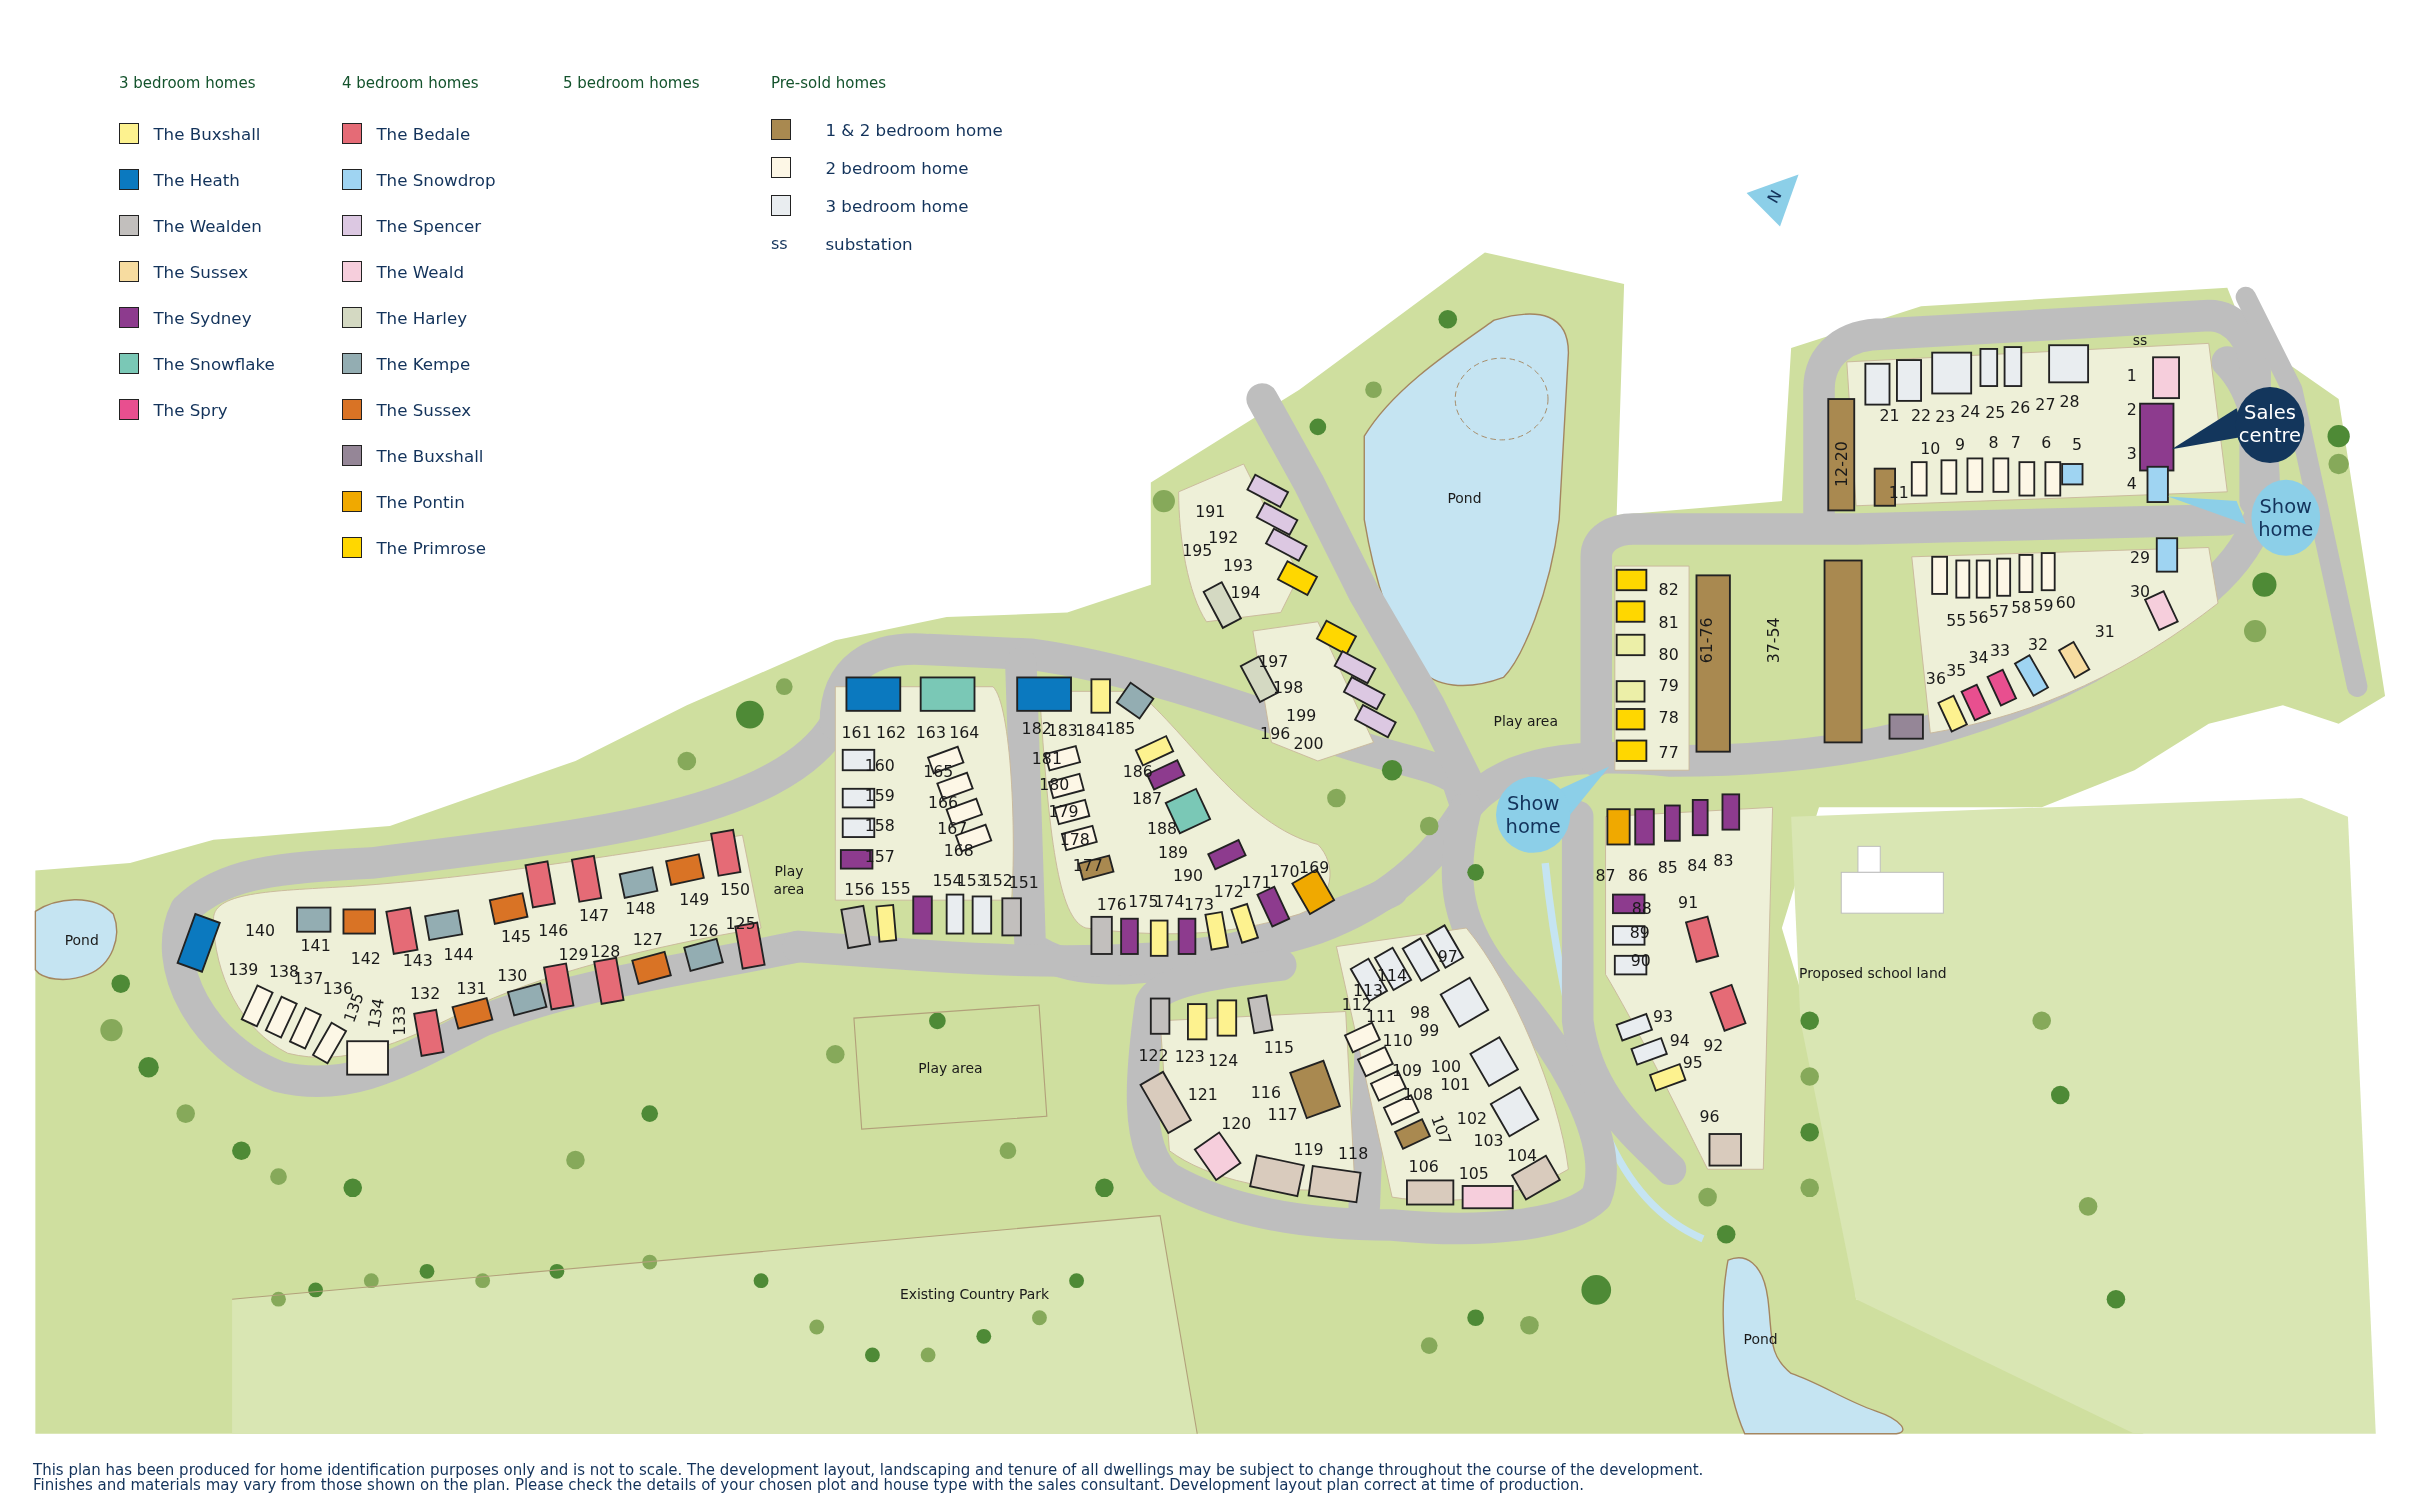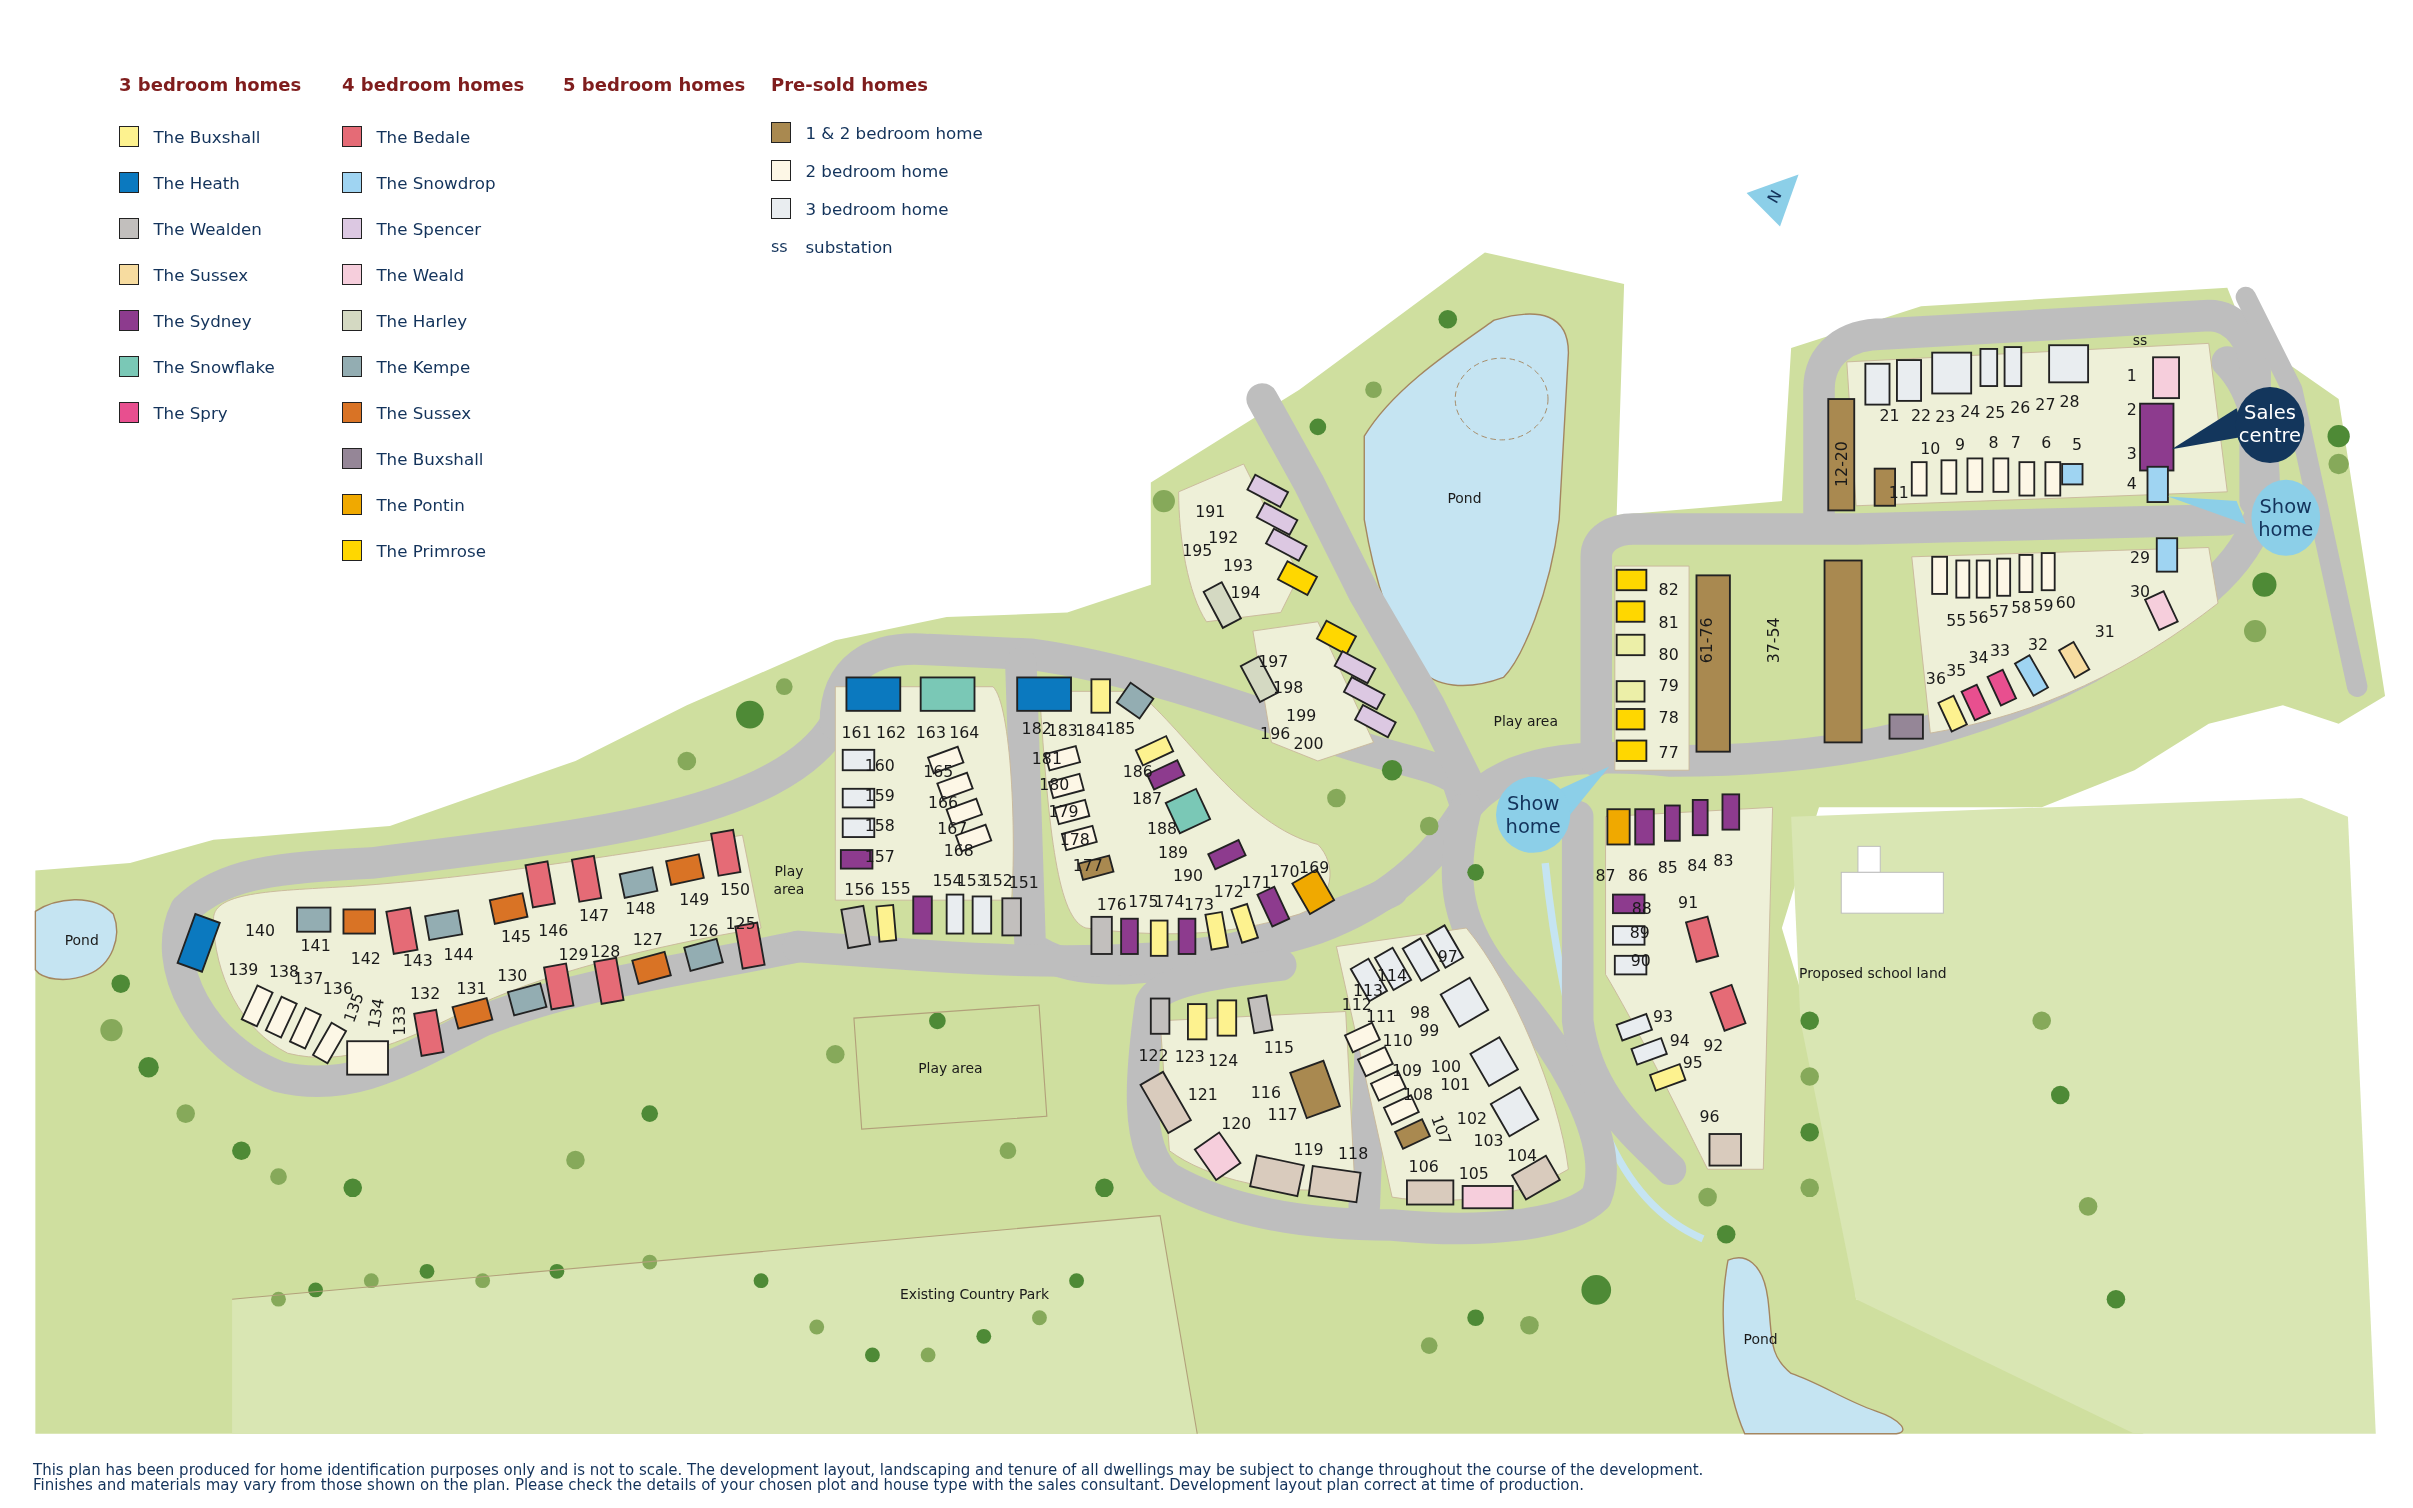--- a/index.html
+++ b/index.html
@@ -1,22 +1,22 @@
 <!DOCTYPE html>
 <html style="font-size:15px"><head>
 <meta charset="utf-8">
 <style>
   html,body{margin:0;padding:0;background:#ffffff;}
   body{width:2413px;height:1508px;position:relative;overflow:hidden;font-family:"DejaVu Sans","Liberation Sans",sans-serif;color:#13335b;}
   .legend{position:absolute;top:74px;left:119px;display:flex;gap:0;}
   .legend-col{position:absolute;top:0;}
-  .legend-heading{font-size:18px;font-weight:bold;color:#7f1d1d;margin:0 0 18.6px 0;white-space:nowrap;}
+  .legend-heading{font-size:15px;font-weight:normal;color:#14532d;margin:0 0 18.6px 0;white-space:nowrap;}
   .legend-item{display:flex;align-items:center;height:46px;font-size:16.7px;color:#13335b;white-space:nowrap;}
   .swatch{width:20.4px;height:20.4px;border:1.9px solid #222;box-sizing:border-box;margin-right:14px;flex:none;}
-  .presold .legend-item{height:38px;}
+  .presold .legend-item{height:38px;gap:20px;}
   .ss-tag{width:20.4px;margin-right:14px;font-size:16px;}
   #map{position:absolute;left:0;top:0;}
   .plot-num{font-size:17px;fill:#1a1a1a;font-family:"DejaVu Sans","Liberation Sans",sans-serif;}
   .area-label{font-size:15px;fill:#1a1a1a;font-family:"DejaVu Sans","Liberation Sans",sans-serif;}
   .bubble-text{font-size:21px;font-family:"DejaVu Sans","Liberation Sans",sans-serif;}
   .disclaimer{position:absolute;left:33px;top:1463px;font-size:15px;color:#13335b;line-height:15px;}
 </style>
 </head>
 <body>
 

